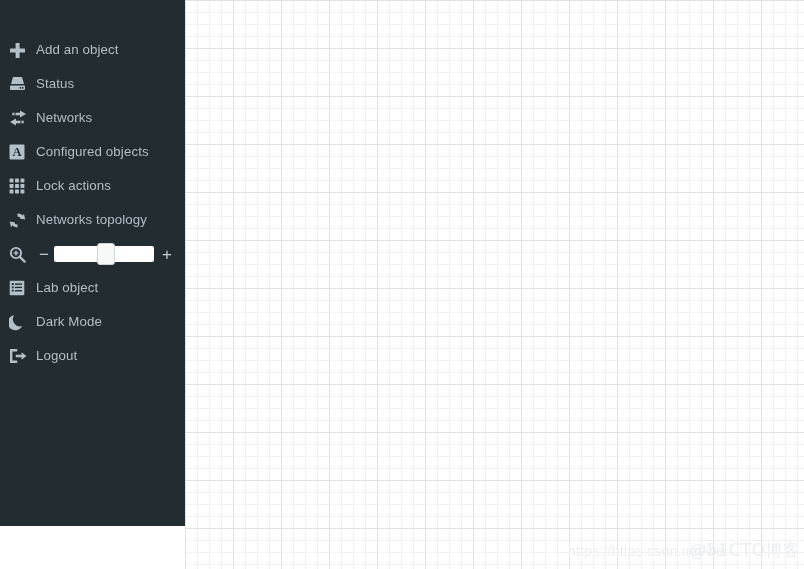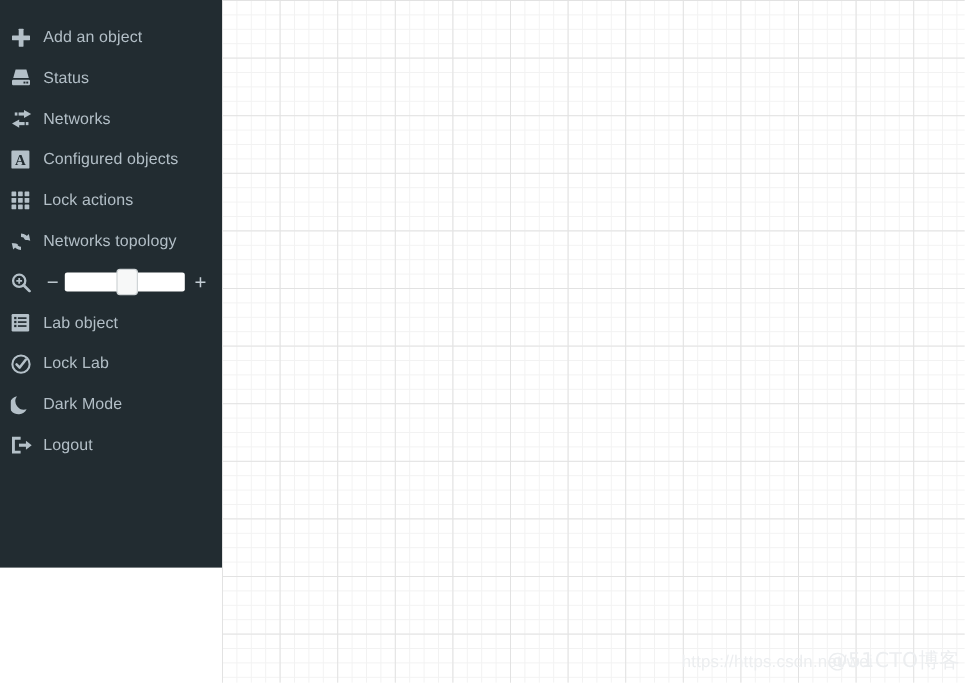--- a/index.html
+++ b/index.html
@@ -16,25 +16,25 @@
   #app {
     position: relative;
     width: 804px;
     height: 569px;
     display: flex;
   }
 
   
   #sidebar {
     width: 185px;
-    height: 473px;
+    height: 526px;
     background: #222c31;
     flex: 0 0 185px;
     position: relative;
-    padding-top: 14px;
+    padding-top: 33px;
   }
 
   .menu-item {
     height: 34px;
     display: flex;
     align-items: center;
     padding-left: 9px;
     cursor: pointer;
     user-select: none;
   }
@@ -254,29 +254,20 @@
           <rect x="2.8" y="6.4" width="1.9" height="1.9" fill="#222c31"></rect>
           <rect x="2.8" y="9.7" width="1.9" height="1.9" fill="#222c31"></rect>
           <rect x="5.9" y="3.4" width="7.2" height="1.4" fill="#222c31"></rect>
           <rect x="5.9" y="6.7" width="7.2" height="1.4" fill="#222c31"></rect>
           <rect x="5.9" y="10.0" width="7.2" height="1.4" fill="#222c31"></rect>
         </svg>
       </span>
       <span class="menu-label">Lab object</span>
     </div>
 
-    <div class="menu-item">
-      <span class="menu-icon">
-        <svg width="17" height="17" viewBox="0 0 17 17" fill="none" stroke="currentColor">
-          <circle cx="8.5" cy="8.5" r="7.2" stroke-width="1.7"></circle>
-          <path d="M4.8 8.6 L7.4 11.3 L12.6 4.6" stroke-width="2.1" stroke-linecap="round" stroke-linejoin="round"></path>
-        </svg>
-      </span>
-      <span class="menu-label">Lock Lab</span>
-    </div>
 
     <div class="menu-item">
       <span class="menu-icon">
         <svg width="16" height="17" viewBox="0 0 16 17" fill="currentColor">
           <path d="M13.2 12.1 A7.2 7.2 0 0 1 5.1 1.2 A7.6 7.6 0 1 0 13.2 12.1 Z"></path>
         </svg>
       </span>
       <span class="menu-label">Dark Mode</span>
     </div>
 

